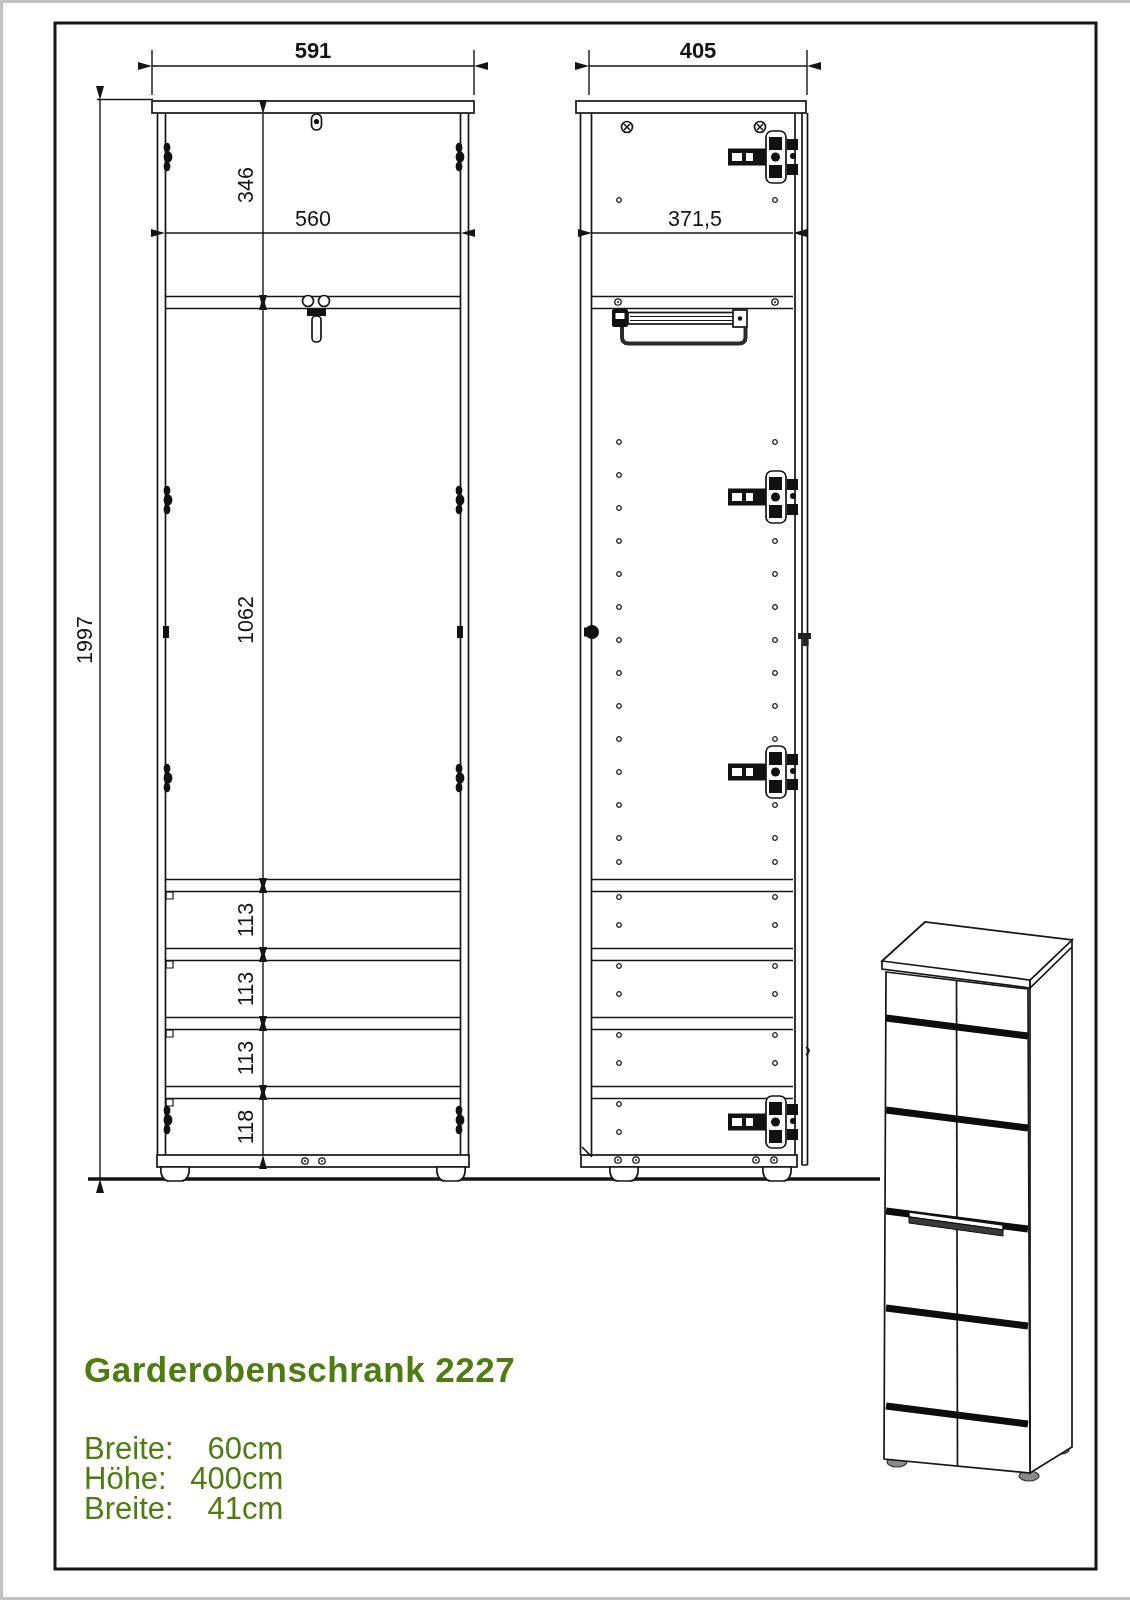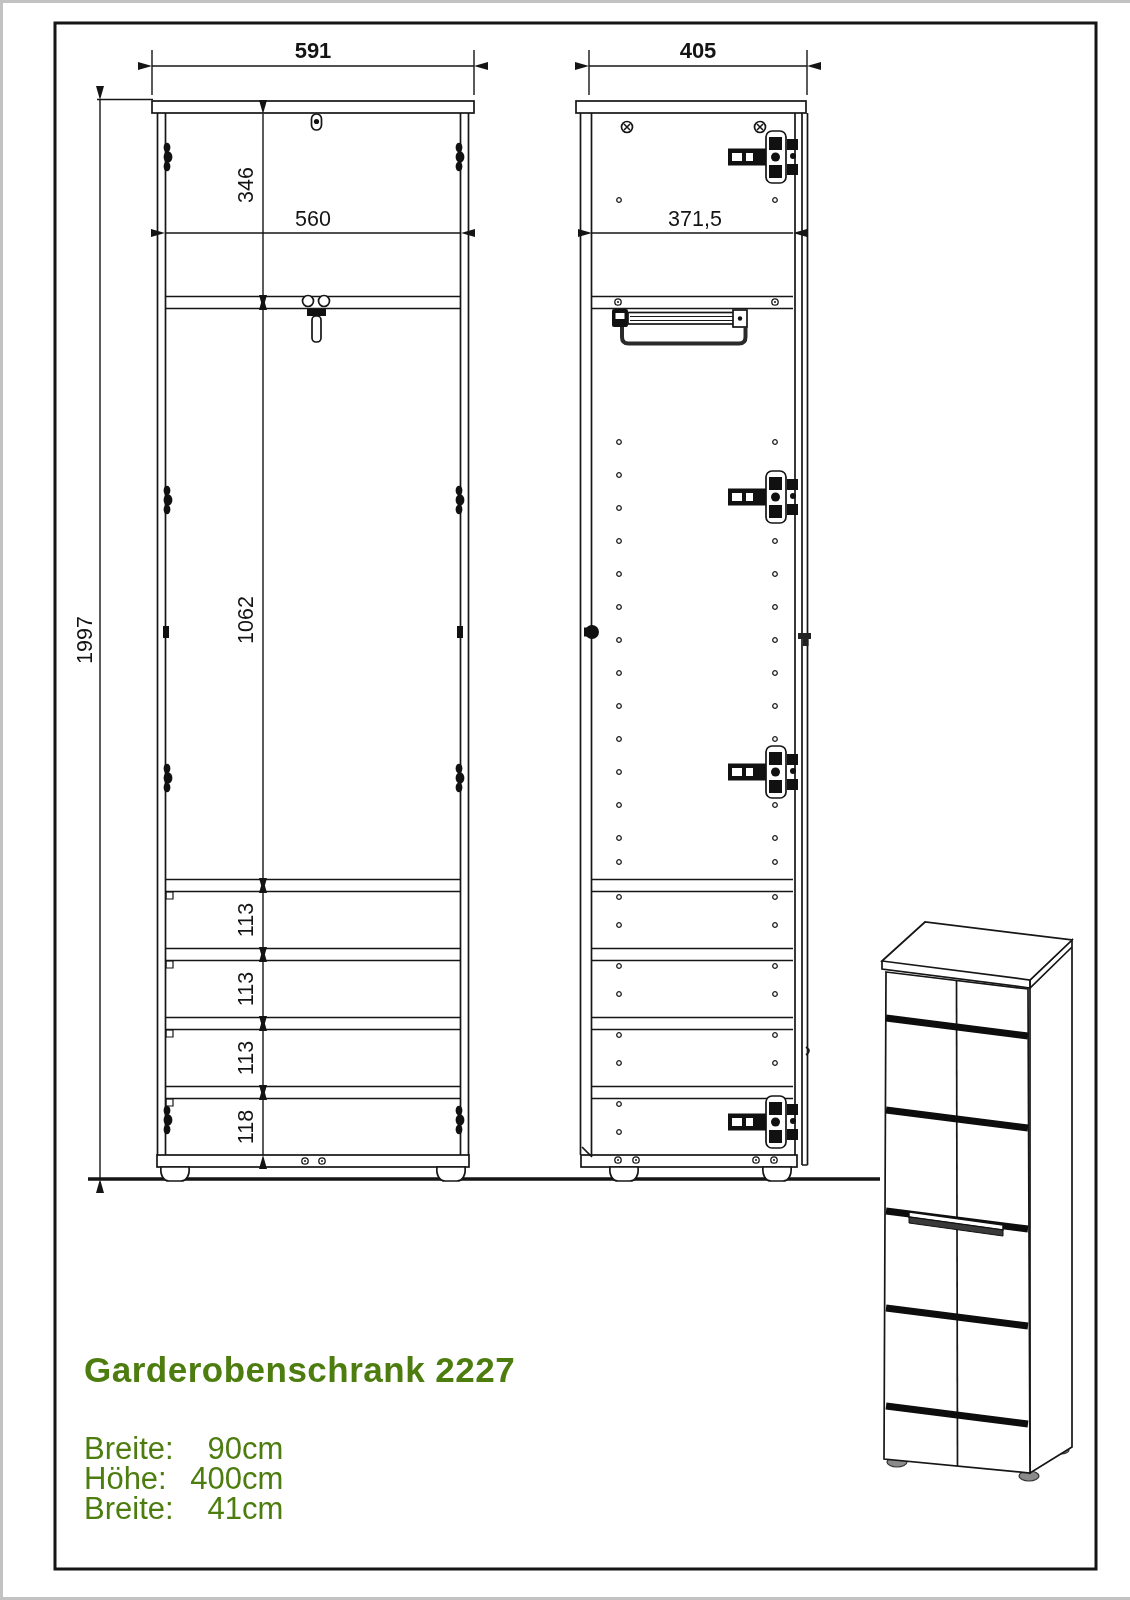--- a/index.html
+++ b/index.html
@@ -287,21 +287,21 @@
       </g>
     </g>
   </svg>
 
   <div class="title-block">
     <h1>Garderobenschrank 2227</h1>
   </div>
   <div class="spec-list">
     <div class="spec-row">
       <span class="spec-label">Breite:</span>
-      <span class="spec-value">90</span>
+      <span class="spec-value">60</span>
       <span class="spec-unit">cm</span>
     </div>
     <div class="spec-row">
       <span class="spec-label">Höhe:</span>
       <span class="spec-value">400</span>
       <span class="spec-unit">cm</span>
     </div>
     <div class="spec-row">
       <span class="spec-label">Breite:</span>
       <span class="spec-value">41</span>

